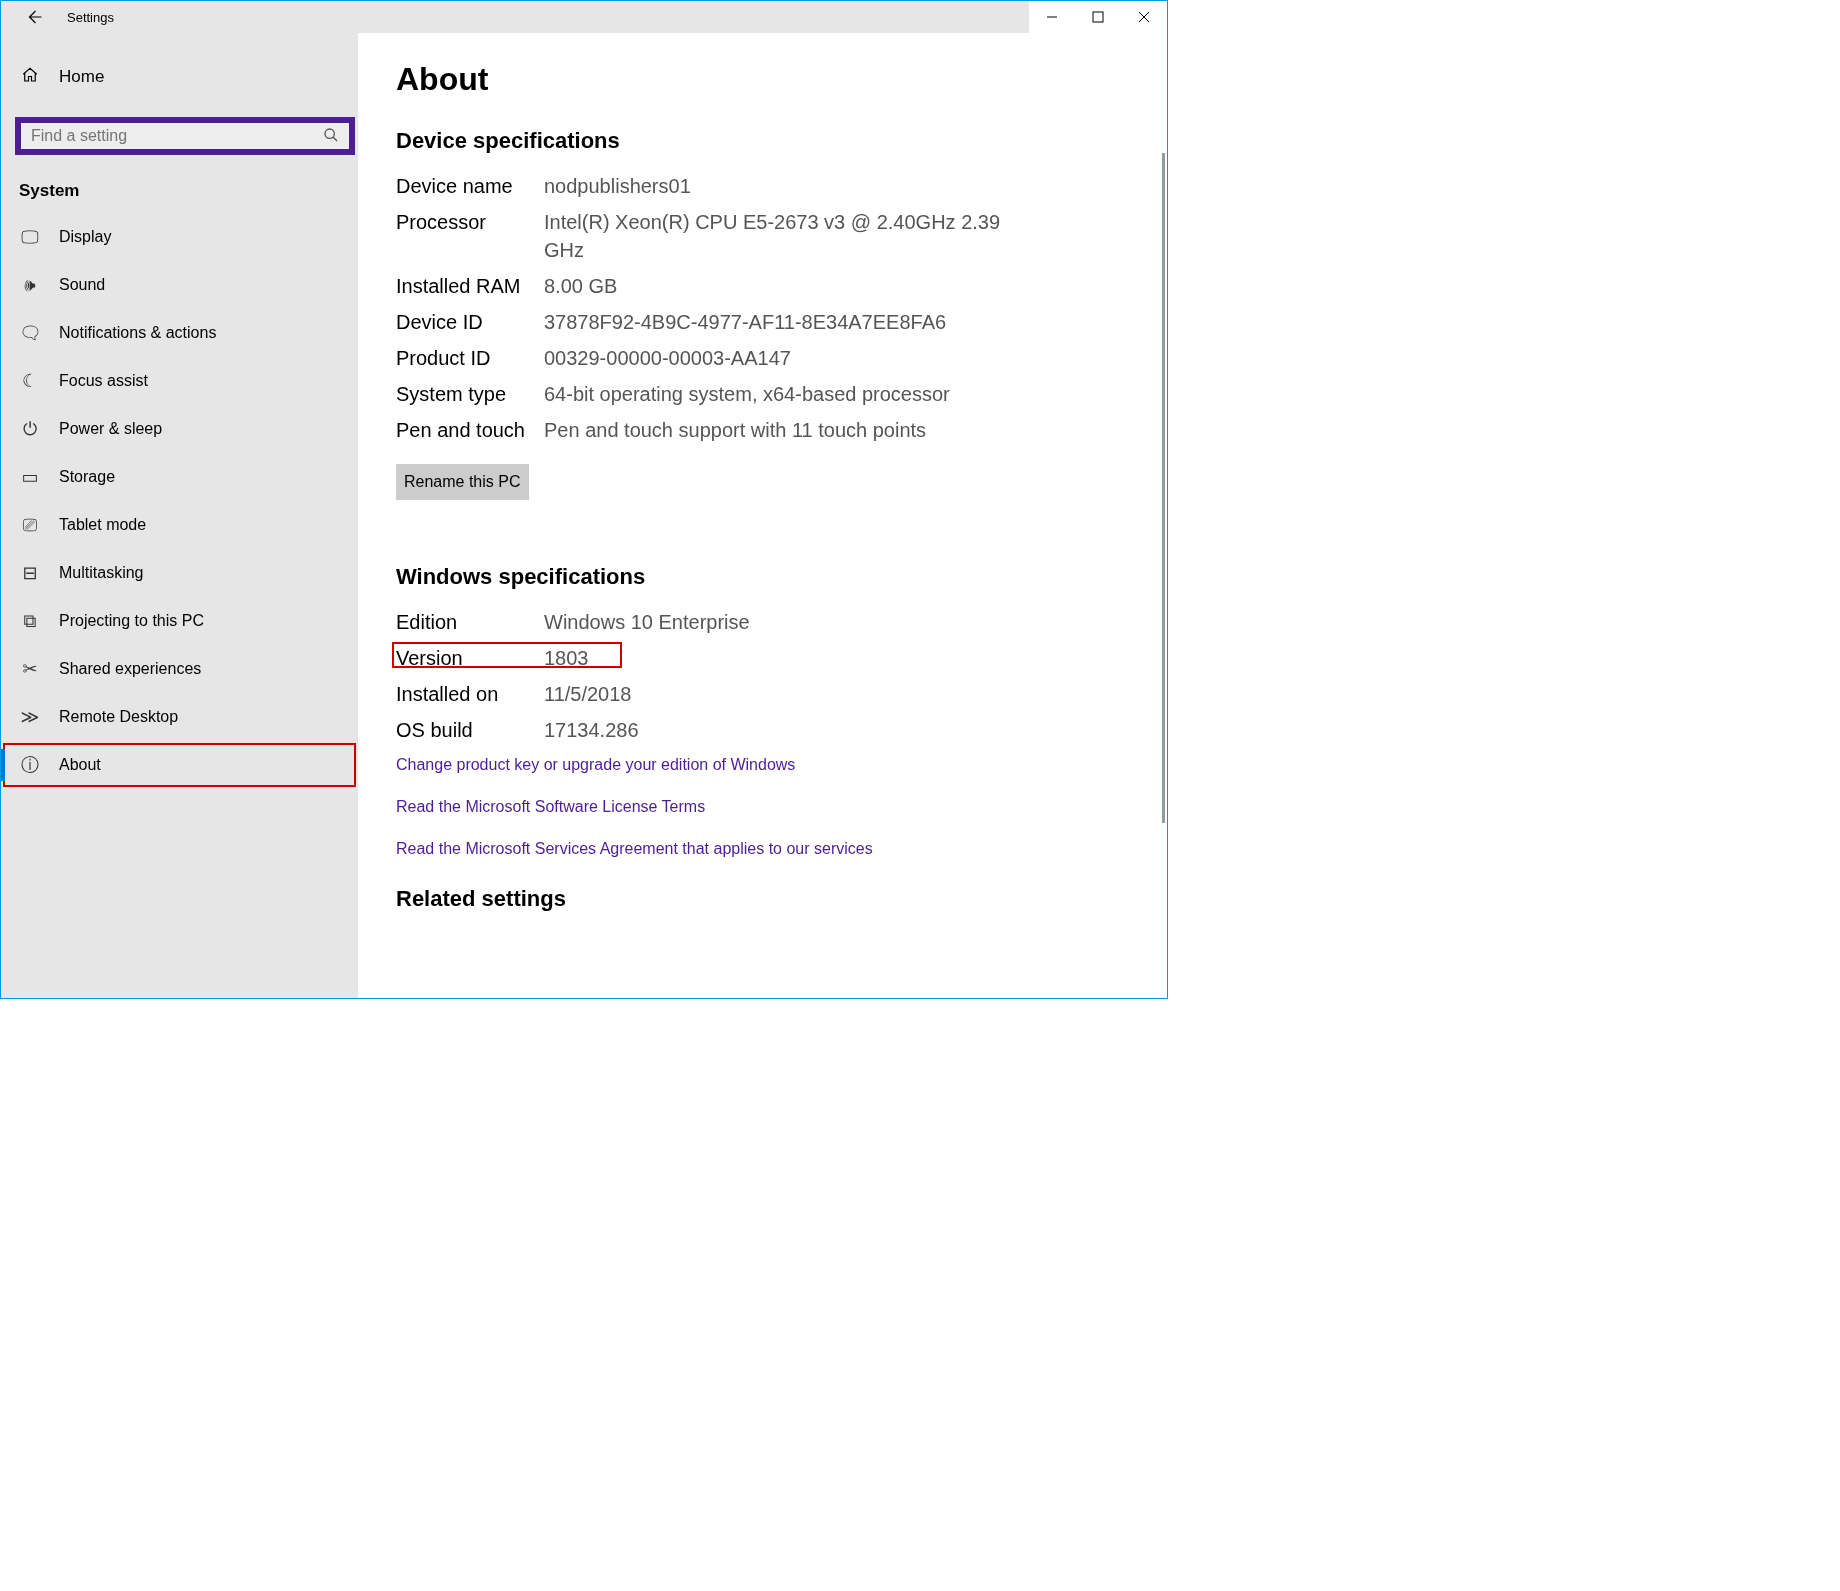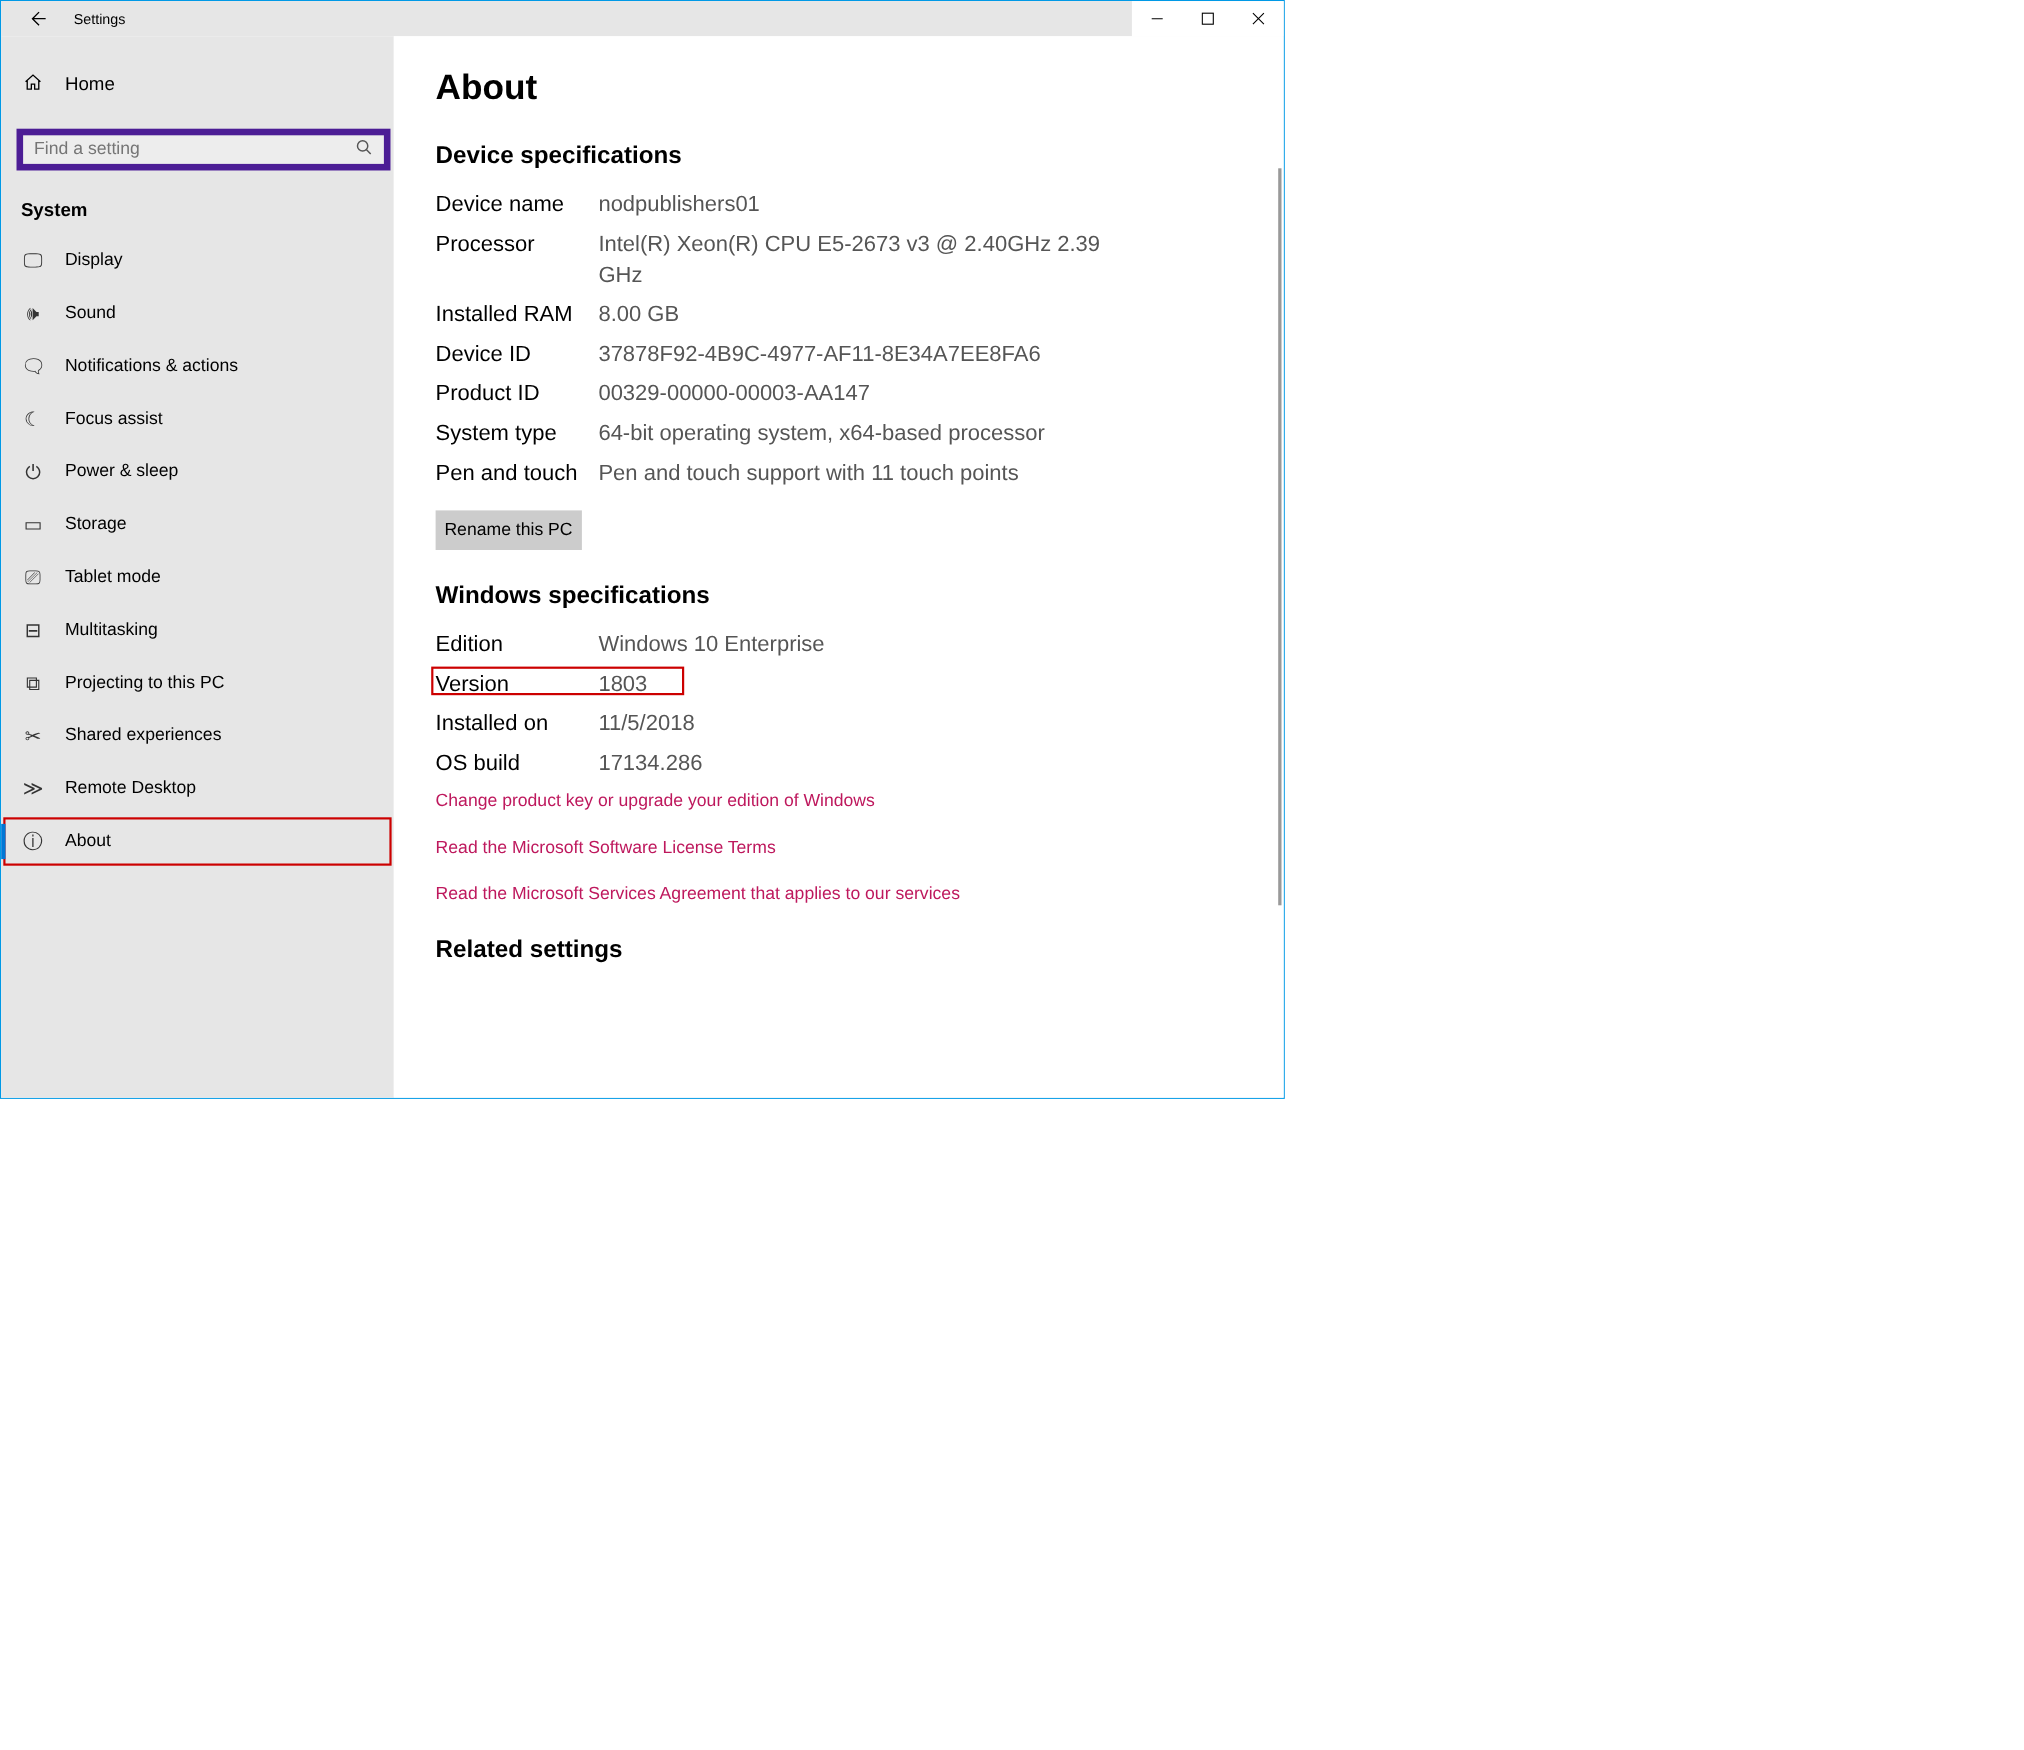--- a/index.html
+++ b/index.html
@@ -132,23 +132,23 @@
   }
   .kv-row .k { width: 148px; color:#000; }
   .kv-row .v { color:#555; max-width: 460px; }
   .rename-btn {
     display:inline-block;
     background:#ccc;
     padding: 9px 8px;
     font-size: 16px;
     margin-top: 12px;
   }
-  .winspec { margin-top: 28px; }
+  .winspec { margin-top: 64px; }
   .link-row {
-    color:#be185d;
+    color:#4c1d95;
     font-size: 16px;
     margin: 12px 0 24px 0;
     cursor:pointer;
   }
   .related-h { margin-top: 28px; }
   .version-box {
     position:relative;
   }
   .version-outline {
     position:absolute;

